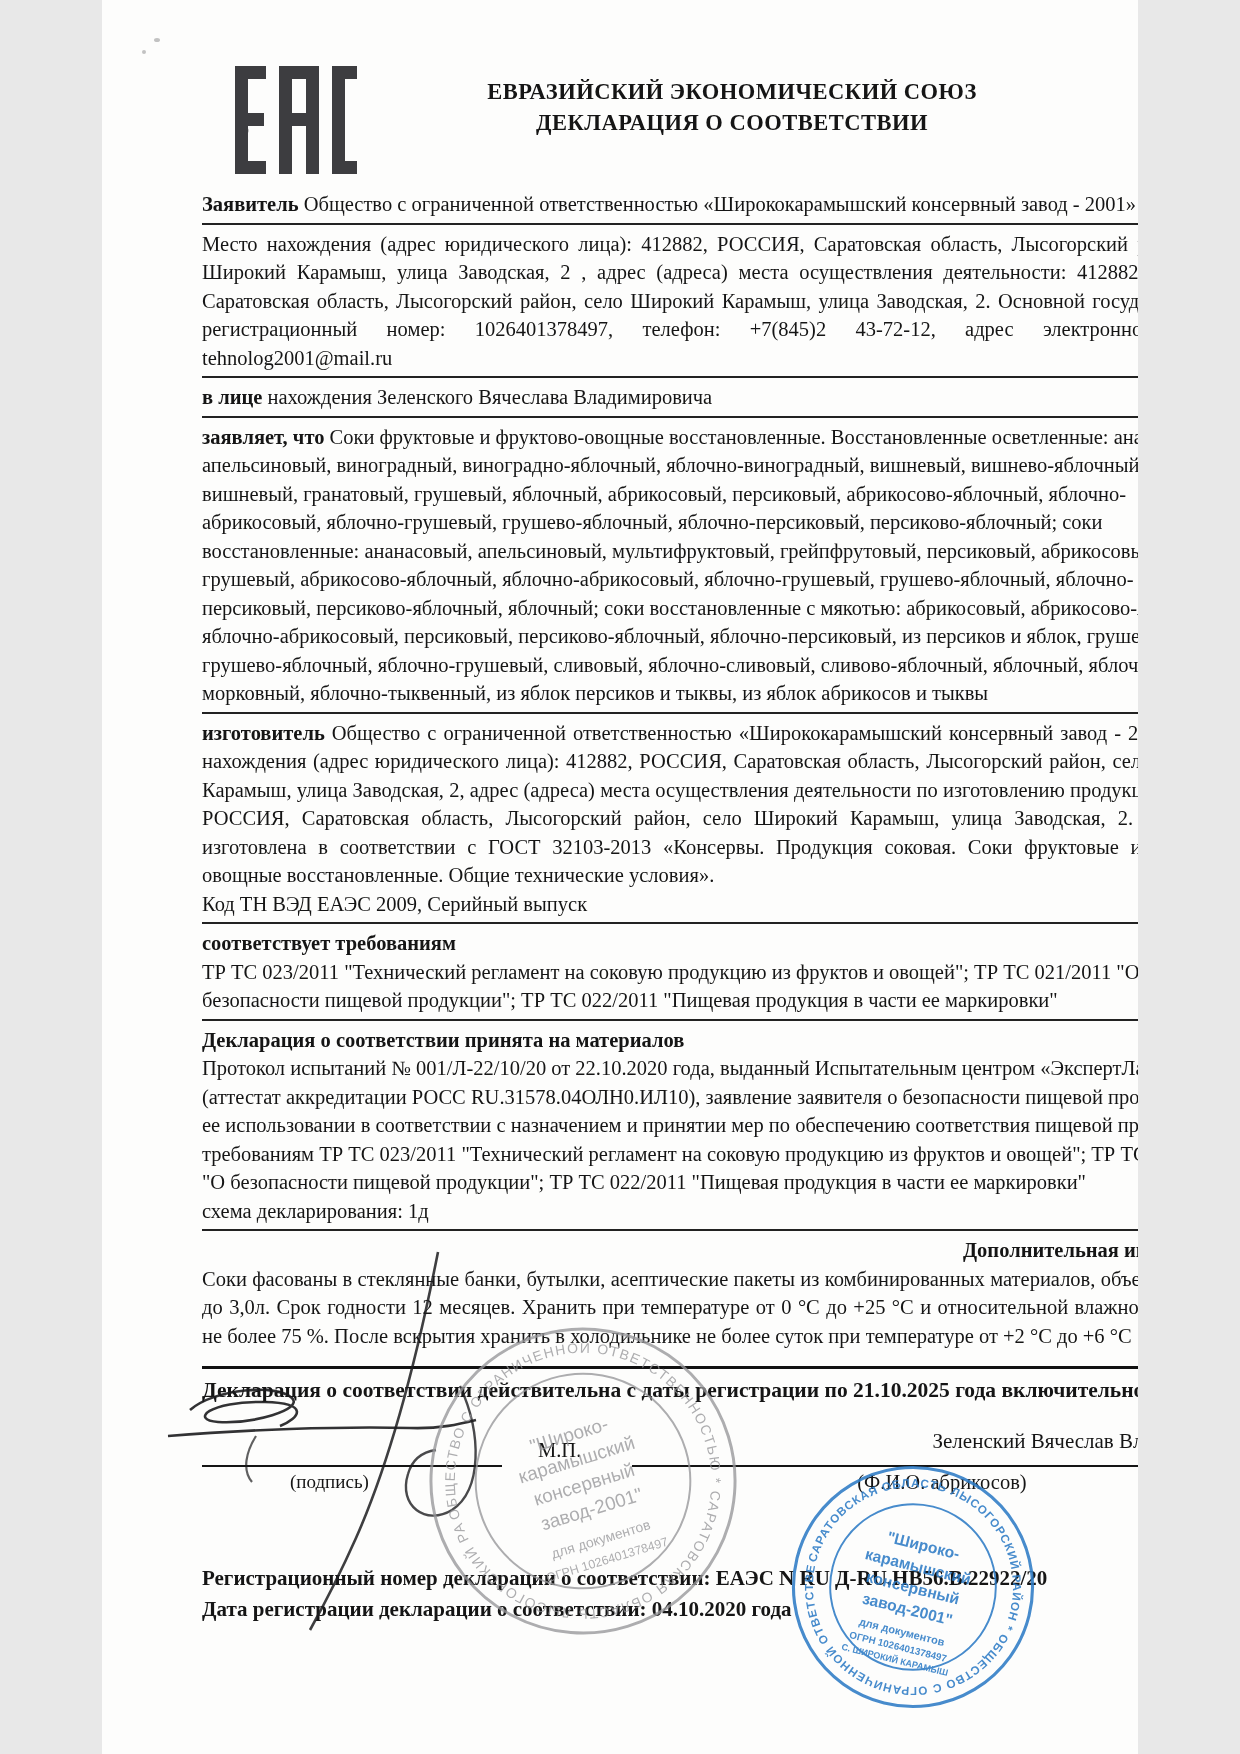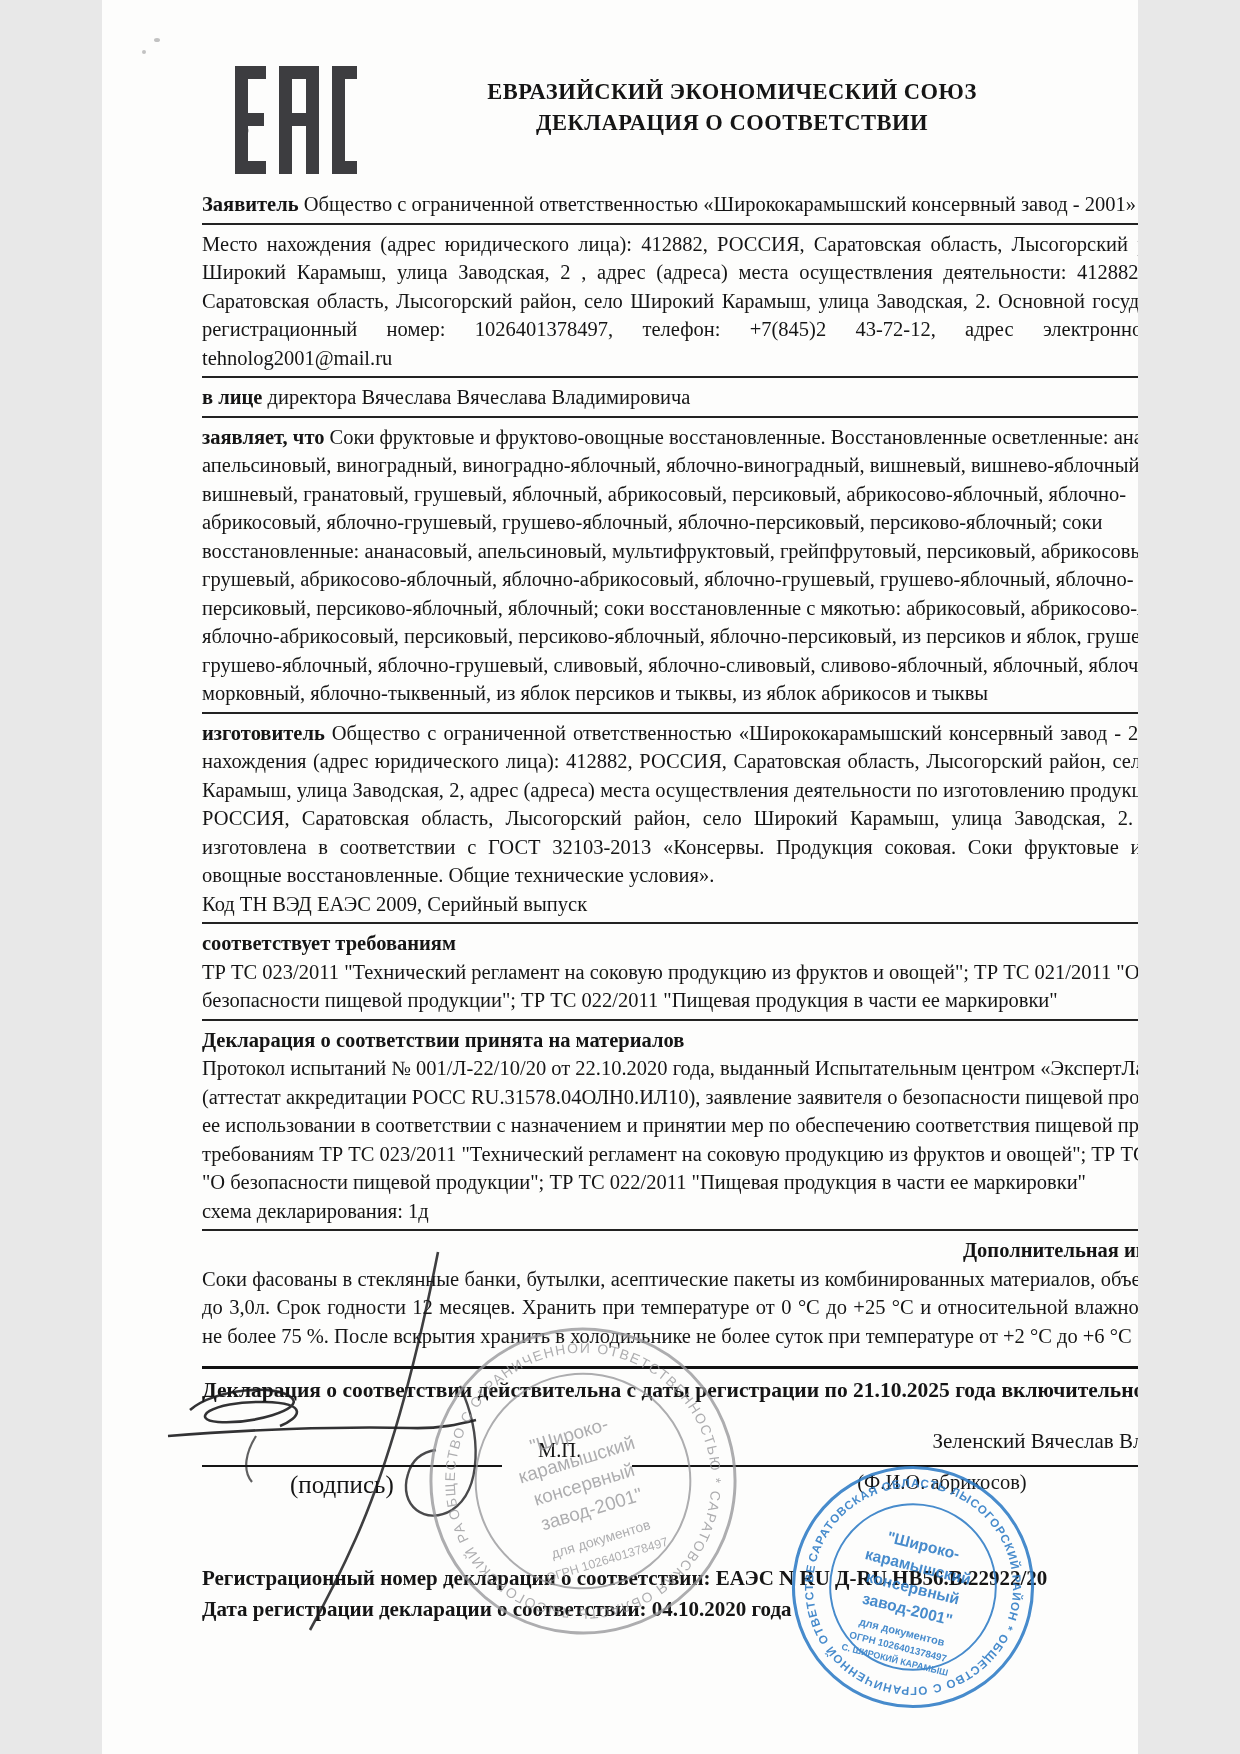--- a/index.html
+++ b/index.html
@@ -19,21 +19,21 @@
   .content{position:absolute;left:100px;top:190px;width:1040px;}
   .sec{margin:0;font-size:20.5px;line-height:28.5px;}
   .just{text-align:justify;}
   .rule{border:none;border-top:2px solid #222;margin:4px 0 5px 0;}
   .rule.thick{border-top:3px solid #111;margin-top:16px;}
   .lbl{font-weight:bold;}
   .validity{font-weight:bold;font-size:21.5px;line-height:30px;margin-top:6px;}
   
   .sig-row{position:relative;height:108px;margin-top:8px;}
   .sig-line-left{position:absolute;left:0;top:52px;width:300px;border-top:2px solid #151515;}
-  .sig-caption{position:absolute;left:88px;top:58px;font-size:25px;}
+  .sig-caption{position:absolute;left:88px;top:58px;font-size:19px;}
   .mp-label{position:absolute;left:336px;top:26px;font-size:20.5px;}
   .fio-name{position:absolute;left:430px;top:16px;width:620px;text-align:right;font-size:21px;}
   .sig-line-right{position:absolute;left:430px;top:52px;width:618px;border-top:2px solid #151515;}
   .fio-caption{position:absolute;left:430px;top:58px;width:620px;text-align:center;font-size:20.5px;}
   
   .footer-lines{margin-top:42px;font-weight:bold;font-size:21px;line-height:31px;}
   
   .stamp{position:absolute;pointer-events:none;}
   .stamp-gray{left:322px;top:1322px;width:318px;height:318px;color:#97979a;opacity:.78;transform:rotate(-17deg);}
   .stamp-blue{left:686px;top:1462px;width:250px;height:250px;color:#2e7cc6;opacity:.88;transform:rotate(14deg);}
@@ -76,21 +76,21 @@
   </div>
 
   <div class="content">
 
     <p class="sec"><span class="lbl">Заявитель</span> <span>Общество с ограниченной ответственностью «Ширококарамышский консервный завод - 2001»</span></p>
     <div class="rule"></div>
 
     <p class="sec just"><span>Место нахождения (адрес юридического лица): 412882, РОССИЯ, Саратовская область, Лысогорский район, село Широкий Карамыш, улица Заводская, 2 , адрес (адреса) места осуществления деятельности: 412882, РОССИЯ, Саратовская область, Лысогорский район, село Широкий Карамыш, улица Заводская, 2. Основной государственный регистрационный номер: 1026401378497, телефон: +7(845)2 43-72-12, адрес электронной почты: tehnolog2001@mail.ru</span></p>
     <div class="rule"></div>
 
-    <p class="sec"><span class="lbl">в лице</span> <span>директора Вячеслава Вячеслава Владимировича</span></p>
+    <p class="sec"><span class="lbl">в лице</span> <span>нахождения Зеленского Вячеслава Владимировича</span></p>
     <div class="rule"></div>
 
     <p class="sec"><span class="lbl">заявляет, что</span> <span>Соки фруктовые и фруктово-овощные восстановленные. Восстановленные осветленные: ананасовый, апельсиновый, виноградный, виноградно-яблочный, яблочно-виноградный, вишневый, вишнево-яблочный, яблочно-вишневый, гранатовый, грушевый, яблочный, абрикосовый, персиковый, абрикосово-яблочный, яблочно-абрикосовый, яблочно-грушевый, грушево-яблочный, яблочно-персиковый, персиково-яблочный; соки восстановленные: ананасовый, апельсиновый, мультифруктовый, грейпфрутовый, персиковый, абрикосовый, грушевый, абрикосово-яблочный, яблочно-абрикосовый, яблочно-грушевый, грушево-яблочный, яблочно-персиковый, персиково-яблочный, яблочный; соки восстановленные с мякотью: абрикосовый, абрикосово-яблочный, яблочно-абрикосовый, персиковый, персиково-яблочный, яблочно-персиковый, из персиков и яблок, грушевый, грушево-яблочный, яблочно-грушевый, сливовый, яблочно-сливовый, сливово-яблочный, яблочный, яблочно-морковный, яблочно-тыквенный, из яблок персиков и тыквы, из яблок абрикосов и тыквы</span></p>
     <div class="rule"></div>
 
     <p class="sec just"><span class="lbl">изготовитель</span> <span>Общество с ограниченной ответственностью «Ширококарамышский консервный завод - 2001», место нахождения (адрес юридического лица): 412882, РОССИЯ, Саратовская область, Лысогорский район, село Широкий Карамыш, улица Заводская, 2, адрес (адреса) места осуществления деятельности по изготовлению продукции: 412882, РОССИЯ, Саратовская область, Лысогорский район, село Широкий Карамыш, улица Заводская, 2. Продукция изготовлена в соответствии с ГОСТ 32103-2013 «Консервы. Продукция соковая. Соки фруктовые и фруктово-овощные восстановленные. Общие технические условия».</span></p>
     <p class="sec"><span>Код ТН ВЭД ЕАЭС 2009, Серийный выпуск</span></p>
     <div class="rule"></div>
 
     <p class="sec"><span class="lbl">соответствует требованиям</span><br>

